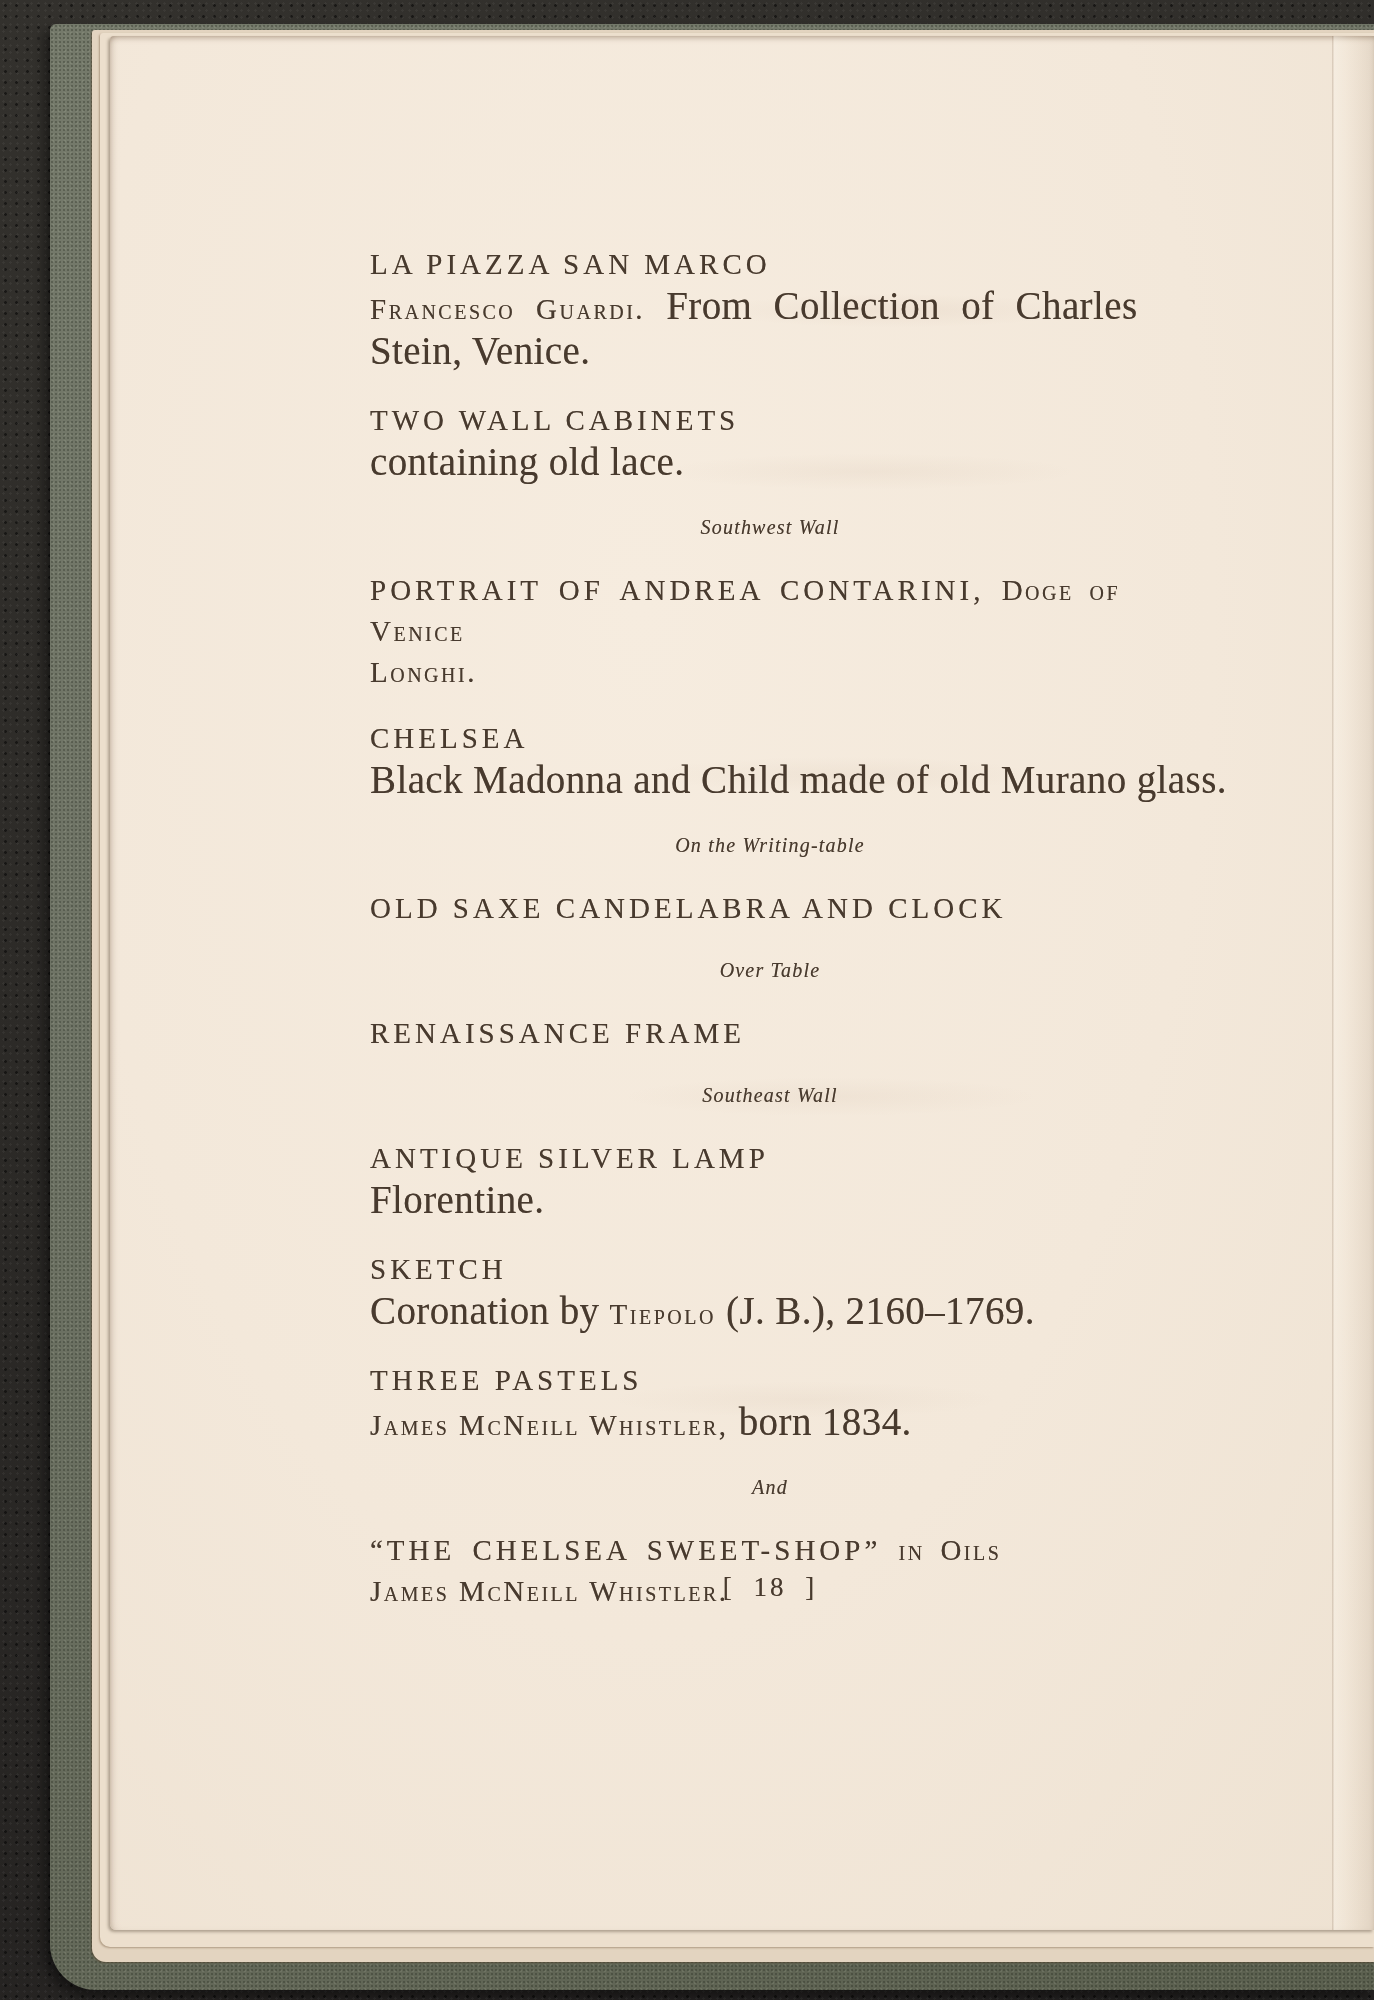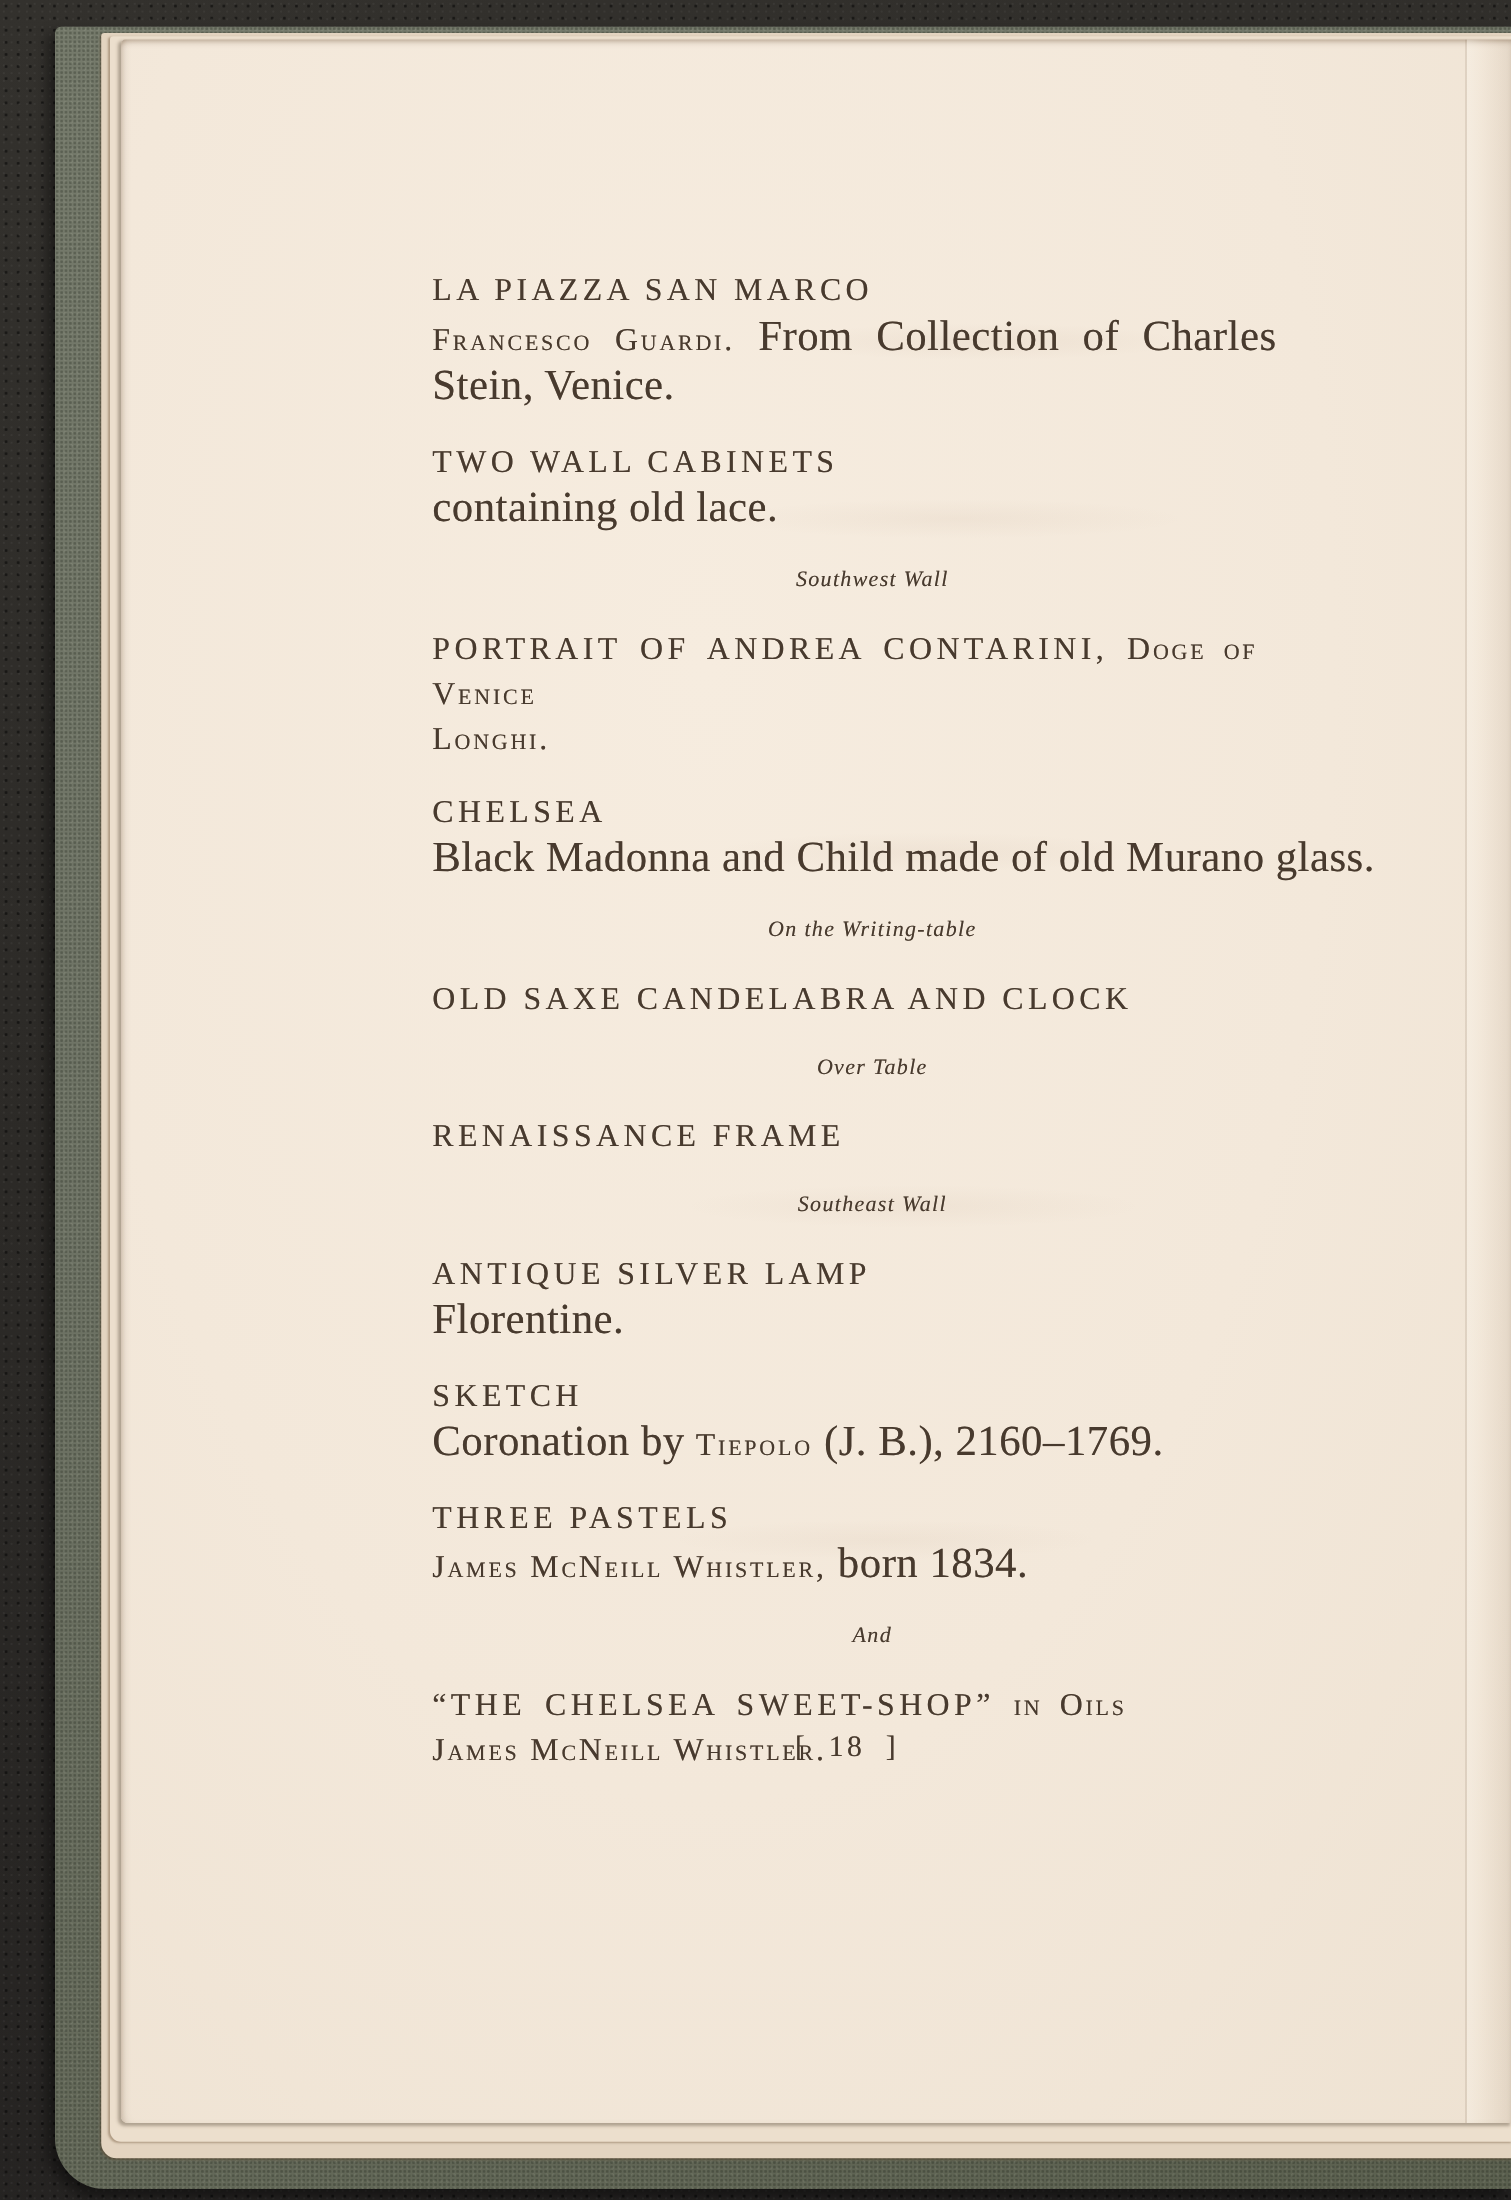--- a/index.html
+++ b/index.html
@@ -48,21 +48,21 @@
       radial-gradient(ellipse 280px 26px at 55% 72%, rgba(150,110,80,0.05), transparent 70%);}
   
   .crease{position:absolute;top:0;bottom:0;left:1222px;right:0;
     background:linear-gradient(90deg,
       rgba(100,72,48,0.16) 0px, rgba(100,72,48,0.16) 1px,
       rgba(255,252,245,0.30) 2px, rgba(255,250,240,0.10) 14px,
       rgba(130,100,70,0.05) 70%, rgba(110,85,60,0.10) 100%);}
 
   
   .text-block{position:absolute;left:260px;top:210px;width:800px;
-    color:#483a2e;text-shadow:0 0 0.5px rgba(72,58,42,0.55);margin-left:23px;}
+    color:#483a2e;text-shadow:0 0 0.5px rgba(72,58,42,0.55);}
   .line{white-space:nowrap;line-height:37px;}
   .gap{margin-top:25px;}
   .heading{text-align:center;margin:21px 0 23px;}
   .seg-caps{font-size:29px;letter-spacing:4px;}
   .seg-smallcaps{font-variant:small-caps;font-size:29px;letter-spacing:2.5px;}
   .seg-normal{font-size:39px;letter-spacing:0.4px;}
   .seg-italic{font-style:italic;font-size:20px;letter-spacing:1.2px;}
   .stretch-wide{word-spacing:11px;}
   .stretch-slight{word-spacing:6px;}
   .page-footer{position:absolute;left:260px;top:1536px;width:800px;text-align:center;

